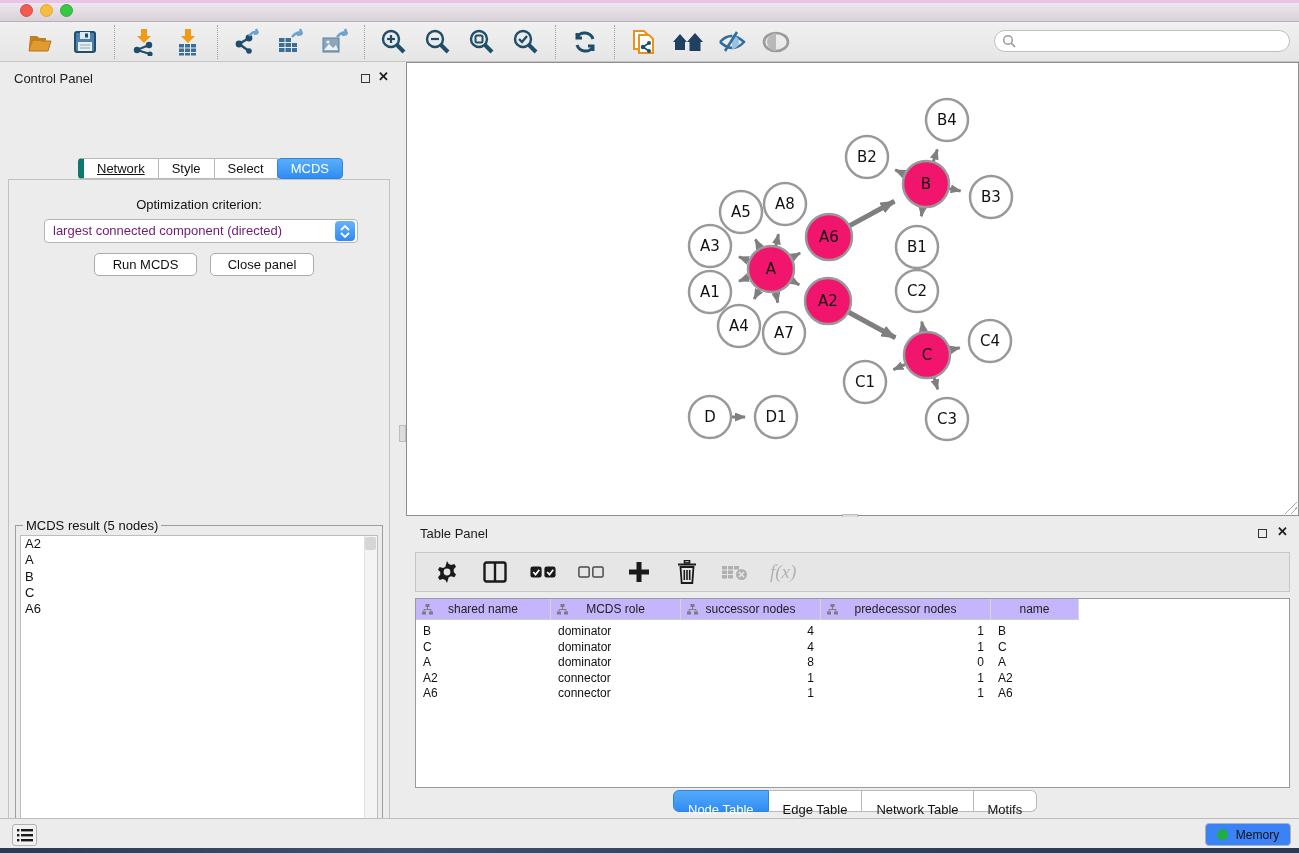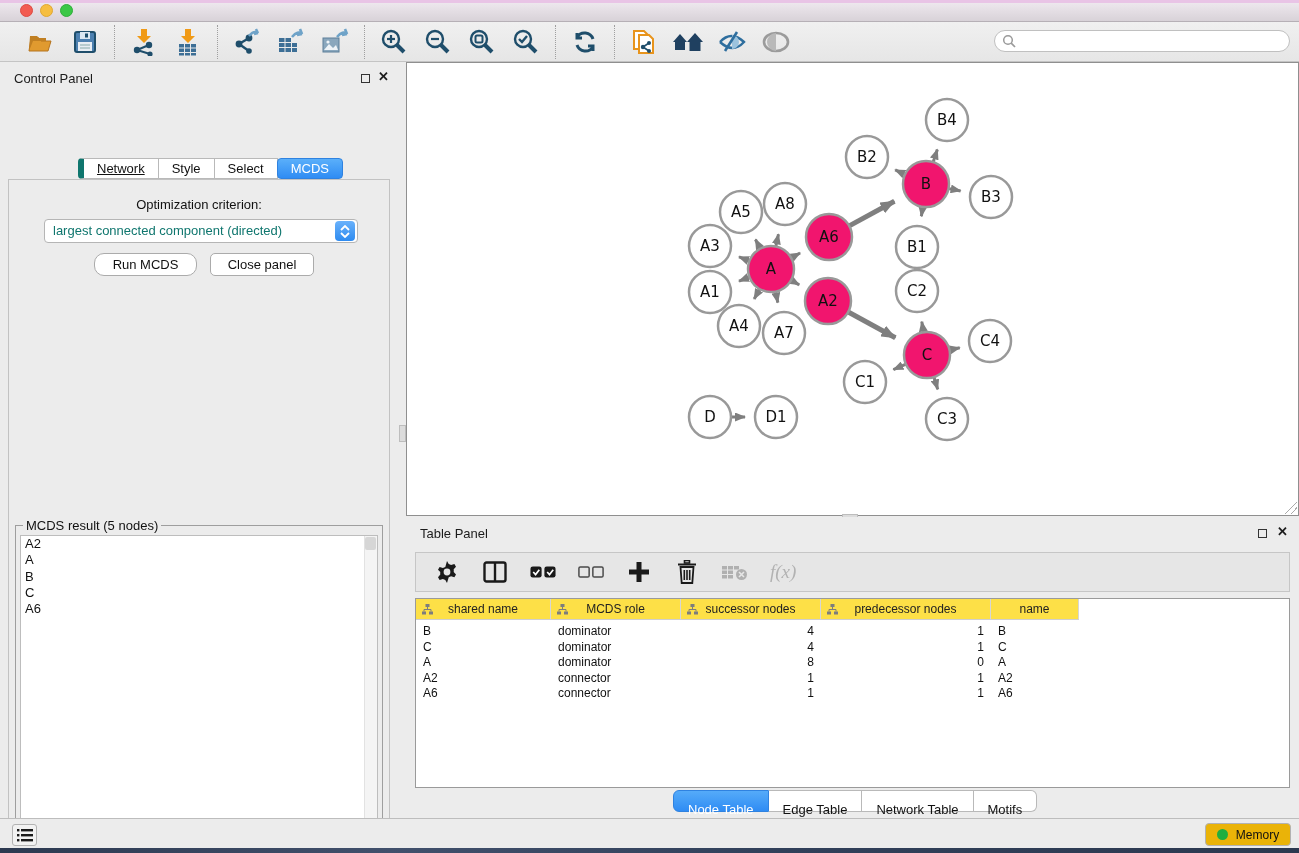--- a/index.html
+++ b/index.html
@@ -41,27 +41,27 @@
   .cp-tab { height:21px; padding:0 13px; font-size:13px; line-height:20px; background:#fff;
     border:1px solid #b9b9b9; border-left:none; color:#111; }
   .cp-tab:first-child { border-left:6px solid #0f766e; border-radius:4px 0 0 4px;text-decoration:underline; }
   .cp-tab.active { background:linear-gradient(#5aaffa,#2f8cf4); color:#fff; border:1px solid #2f82e0;
     border-radius:4px; margin-left:-1px; }
 
   #cp-content { position:absolute; left:8px; top:117px; width:382px; height:688px;
     border:1px solid #c2c2c2; background:#ececec; }
   #opt-label { position:absolute; left:0; right:0; top:17px; text-align:center; font-size:13px; color:#111; }
   #criterion-select { position:absolute; left:35px; top:39px; width:314px; height:24px; background:#fff;
-    border:1px solid #b5b5b5; border-radius:4px; font-size:13px; line-height:22px; padding-left:8px; color:#0f766e; }
+    border:1px solid #b5b5b5; border-radius:4px; font-size:13px; line-height:22px; padding-left:8px; color:#701a75; }
   #criterion-stepper { position:absolute; right:2px; top:1px; width:20px; height:20px; border-radius:4px;
     background:linear-gradient(#6ab2fb,#2e8bf0); display:flex; flex-direction:column;
     align-items:center; justify-content:center; gap:1px; }
   .btn { position:absolute; height:23px; background:#fff; border:1px solid #ababab; border-radius:5px;
     font-size:13px; color:#111; text-align:center; line-height:21px; }
-  #run-btn { left:85px; top:73px; width:103px;border-radius:10px; }
+  #run-btn { left:85px; top:73px; width:103px; }
   #closepanel-btn { left:201px; top:73px; width:104px; }
 
   #result-box { position:absolute; left:6px; top:345px; width:368px; height:336px;
     border:1px solid #9e9e9e; }
   #result-legend { position:absolute; left:7px; top:-8px; background:#ececec; padding:0 3px;
     font-size:13px; color:#111; }
   #result-list { position:absolute; left:4px; top:9px; right:4px; bottom:4px; background:#fff;
     border:1px solid #bdbdbd; overflow:hidden; }
   #result-list .item { font-size:13px; line-height:16.3px; padding-left:4px; color:#111; }
   #result-scroll { position:absolute; right:0; top:0; bottom:0; width:13px; background:#f4f4f4;
@@ -92,39 +92,39 @@
   #table-panel { position:absolute; left:406px; top:517px; width:893px; height:301px; background:#ececec; }
   #tp-float { left:852px; } #tp-close { left:871px; }
   #tp-toolbar { position:absolute; left:9px; top:35px; width:875px; height:40px;
     background:#e6e6e6; border:1px solid #c6c6c6; display:flex; align-items:center; gap:22px; padding-left:18px; }
   .tpicon { display:flex; align-items:center; justify-content:center; width:26px; height:26px; }
   #fx-label { font-size:19px; font-style:italic; color:#b2b2b2; font-family:"Liberation Serif",serif;text-align:right; }
 
   #node-table { position:absolute; left:9px; top:81px; width:875px; height:190px;
     background:#fff; border:1px solid #9a9a9a; overflow:hidden; }
   #nt-header { position:absolute; left:0; top:0; height:21px; display:flex; }
-  .nt-hcell { position:relative; height:21px; background:#fde047; border-right:1px solid #d6d6d6;
+  .nt-hcell { position:relative; height:21px; background:#c4b5fd; border-right:1px solid #d6d6d6;
     border-bottom:1px solid #cfcfcf; font-size:12px; color:#222; text-align:center; line-height:20px; }
   .nt-hcell svg { position:absolute; left:6px; top:5px; }
   .nt-row { position:absolute; left:0; height:15.6px; display:flex; }
   .nt-cell { font-size:12px; color:#111; line-height:15.6px; padding:0 7px; white-space:nowrap; overflow:hidden; }
 
   #tp-tabs { position:absolute; left:267px; top:273px; display:flex; height:22px; }
   .tp-tab { height:22px; padding:8px 14px; background:#fff; border:1px solid #b9b9b9; border-left:none;
     font-size:13px; line-height:21px; color:#111; }
   .tp-tab:first-child { border-left:1px solid #b9b9b9; border-radius:6px 0 0 6px; }
   .tp-tab:last-child { border-radius:0 6px 6px 0; }
   .tp-tab.active { background:linear-gradient(#55abf9,#2f8cf4); color:#fff; border-color:#2f82e0; }
 
   
   #status-bar { position:absolute; left:0; top:818px; width:1299px; height:30px;
     background:#ececec; border-top:1px solid #bdbdbd; }
   #list-btn { position:absolute; left:12px; top:5px; width:25px; height:22px; background:#f2f2f2;
     border:1px solid #b2b2b2; border-radius:3px; display:flex; align-items:center; justify-content:center; }
-  #memory-btn { position:absolute; right:8px; top:4px; width:86px; height:23px; background:#eab308;
+  #memory-btn { position:absolute; right:8px; top:4px; width:86px; height:23px; background:#3b82f6;
     border:1px solid #b2b2b2; border-radius:4px; display:flex; align-items:center; gap:8px;
     justify-content:center; font-size:12px; color:#111; }
   #memory-dot { width:11px; height:11px; border-radius:50%; background:#1fae3f; }
   #desktop-strip { position:absolute; left:0; top:848px; width:1299px; height:5px;
     background:linear-gradient(90deg,#2c3950,#41506c 30%,#31405a 60%,#2c3950); }
 </style>
 </head>
 <body>
 
 <div id="titlebar">

